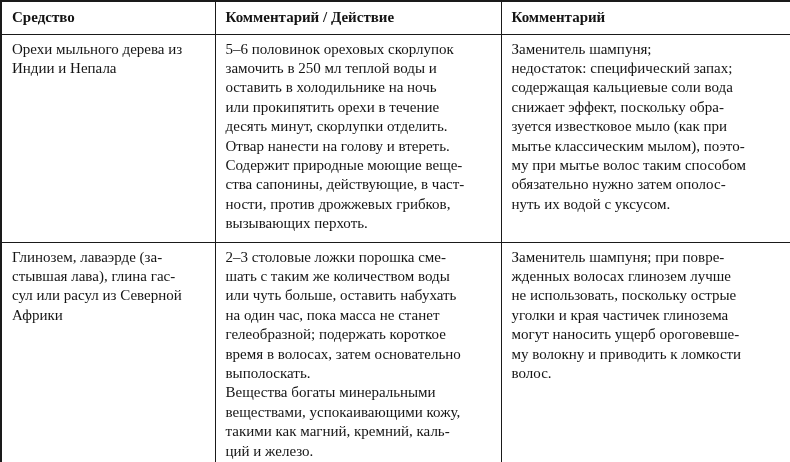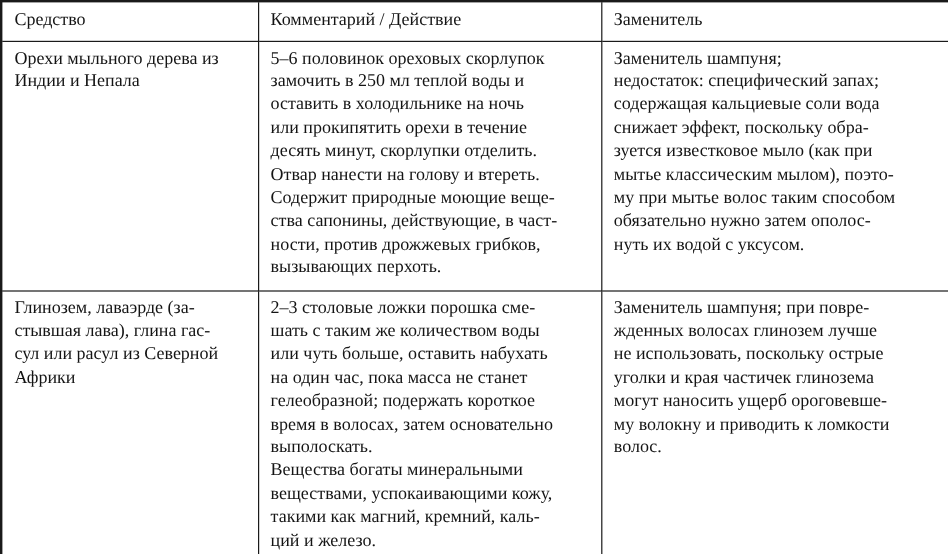--- a/index.html
+++ b/index.html
@@ -31,21 +31,21 @@
     vertical-align: top;
     text-align: left;
     font-size: 15px;
     line-height: 19.4px;
     padding: 5px 10px 8px 10px;
     white-space: pre-line;
     overflow: hidden;
     box-sizing: border-box;
   }
   table.remedies th {
-    font-weight: normal;
+    font-weight: bold;
     white-space: normal;
     padding-top: 6px;
     padding-bottom: 6px;
     margin-left: 16px;
   }
   tr.header-row { height: 33px; }
   tr.row-1 { height: 205px; }
   tr.row-2 { height: 224px; }
 </style>
 </head>
@@ -55,21 +55,21 @@
   <table class="remedies">
     <colgroup>
       <col class="c1">
       <col class="c2">
       <col class="c3">
     </colgroup>
     <tbody>
         <tr class="header-row">
       <th>Средство</th>
       <th>Комментарий / Действие</th>
-      <th>Заменитель</th>
+      <th>Комментарий</th>
     </tr>
     <tr class="row-1">
       <td>Орехи мыльного дерева из
 Индии и Непала</td>
       <td>5–6 половинок ореховых скорлупок
 замочить в 250 мл теплой воды и
 оставить в холодильнике на ночь
 или прокипятить орехи в течение
 десять минут, скорлупки отделить.
 Отвар нанести на голову и втереть.

